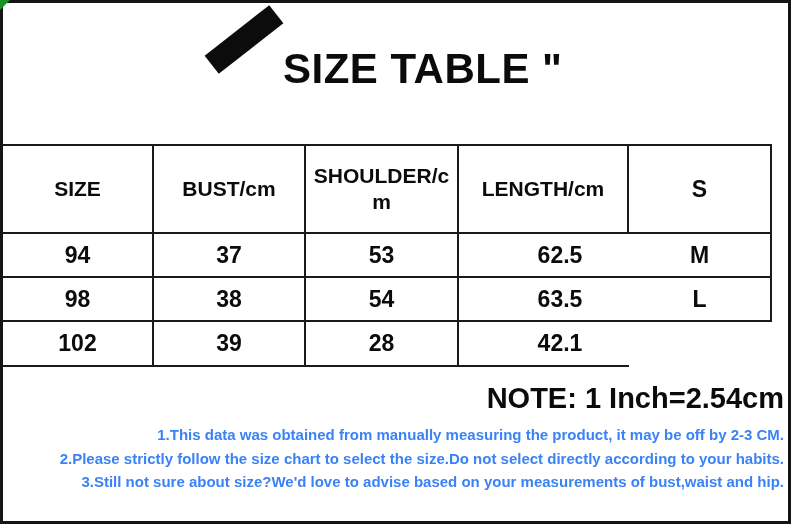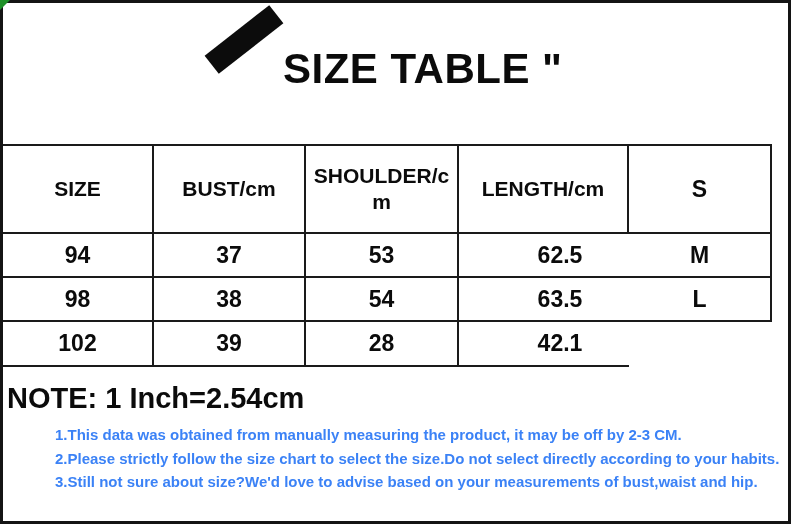--- a/index.html
+++ b/index.html
@@ -67,21 +67,21 @@
     font-weight: 700;
     color: #0b0b0b;
     background: #fff;
   }
   .cell.last-col { border-right: none; padding-left: 32px; }
   .cell.head { font-size: 21px; line-height: 26px; padding: 2px 5px; }
   .cell.head.wrap { word-break: break-all; }
   .cell.data { font-size: 23px; }
   .note {
     position: absolute;
-    left: 4px; right: 4px; top: 378px;
+    left: 4px; right: 4px; top: 378px; text-align: right;
   }
   .note-heading {
     font-size: 29px;
     font-weight: 700;
     line-height: 34px;
     color: #0b0b0b;
     white-space: nowrap;
   }
   .note-lines { margin-top: 8px; }
   .note-line {

